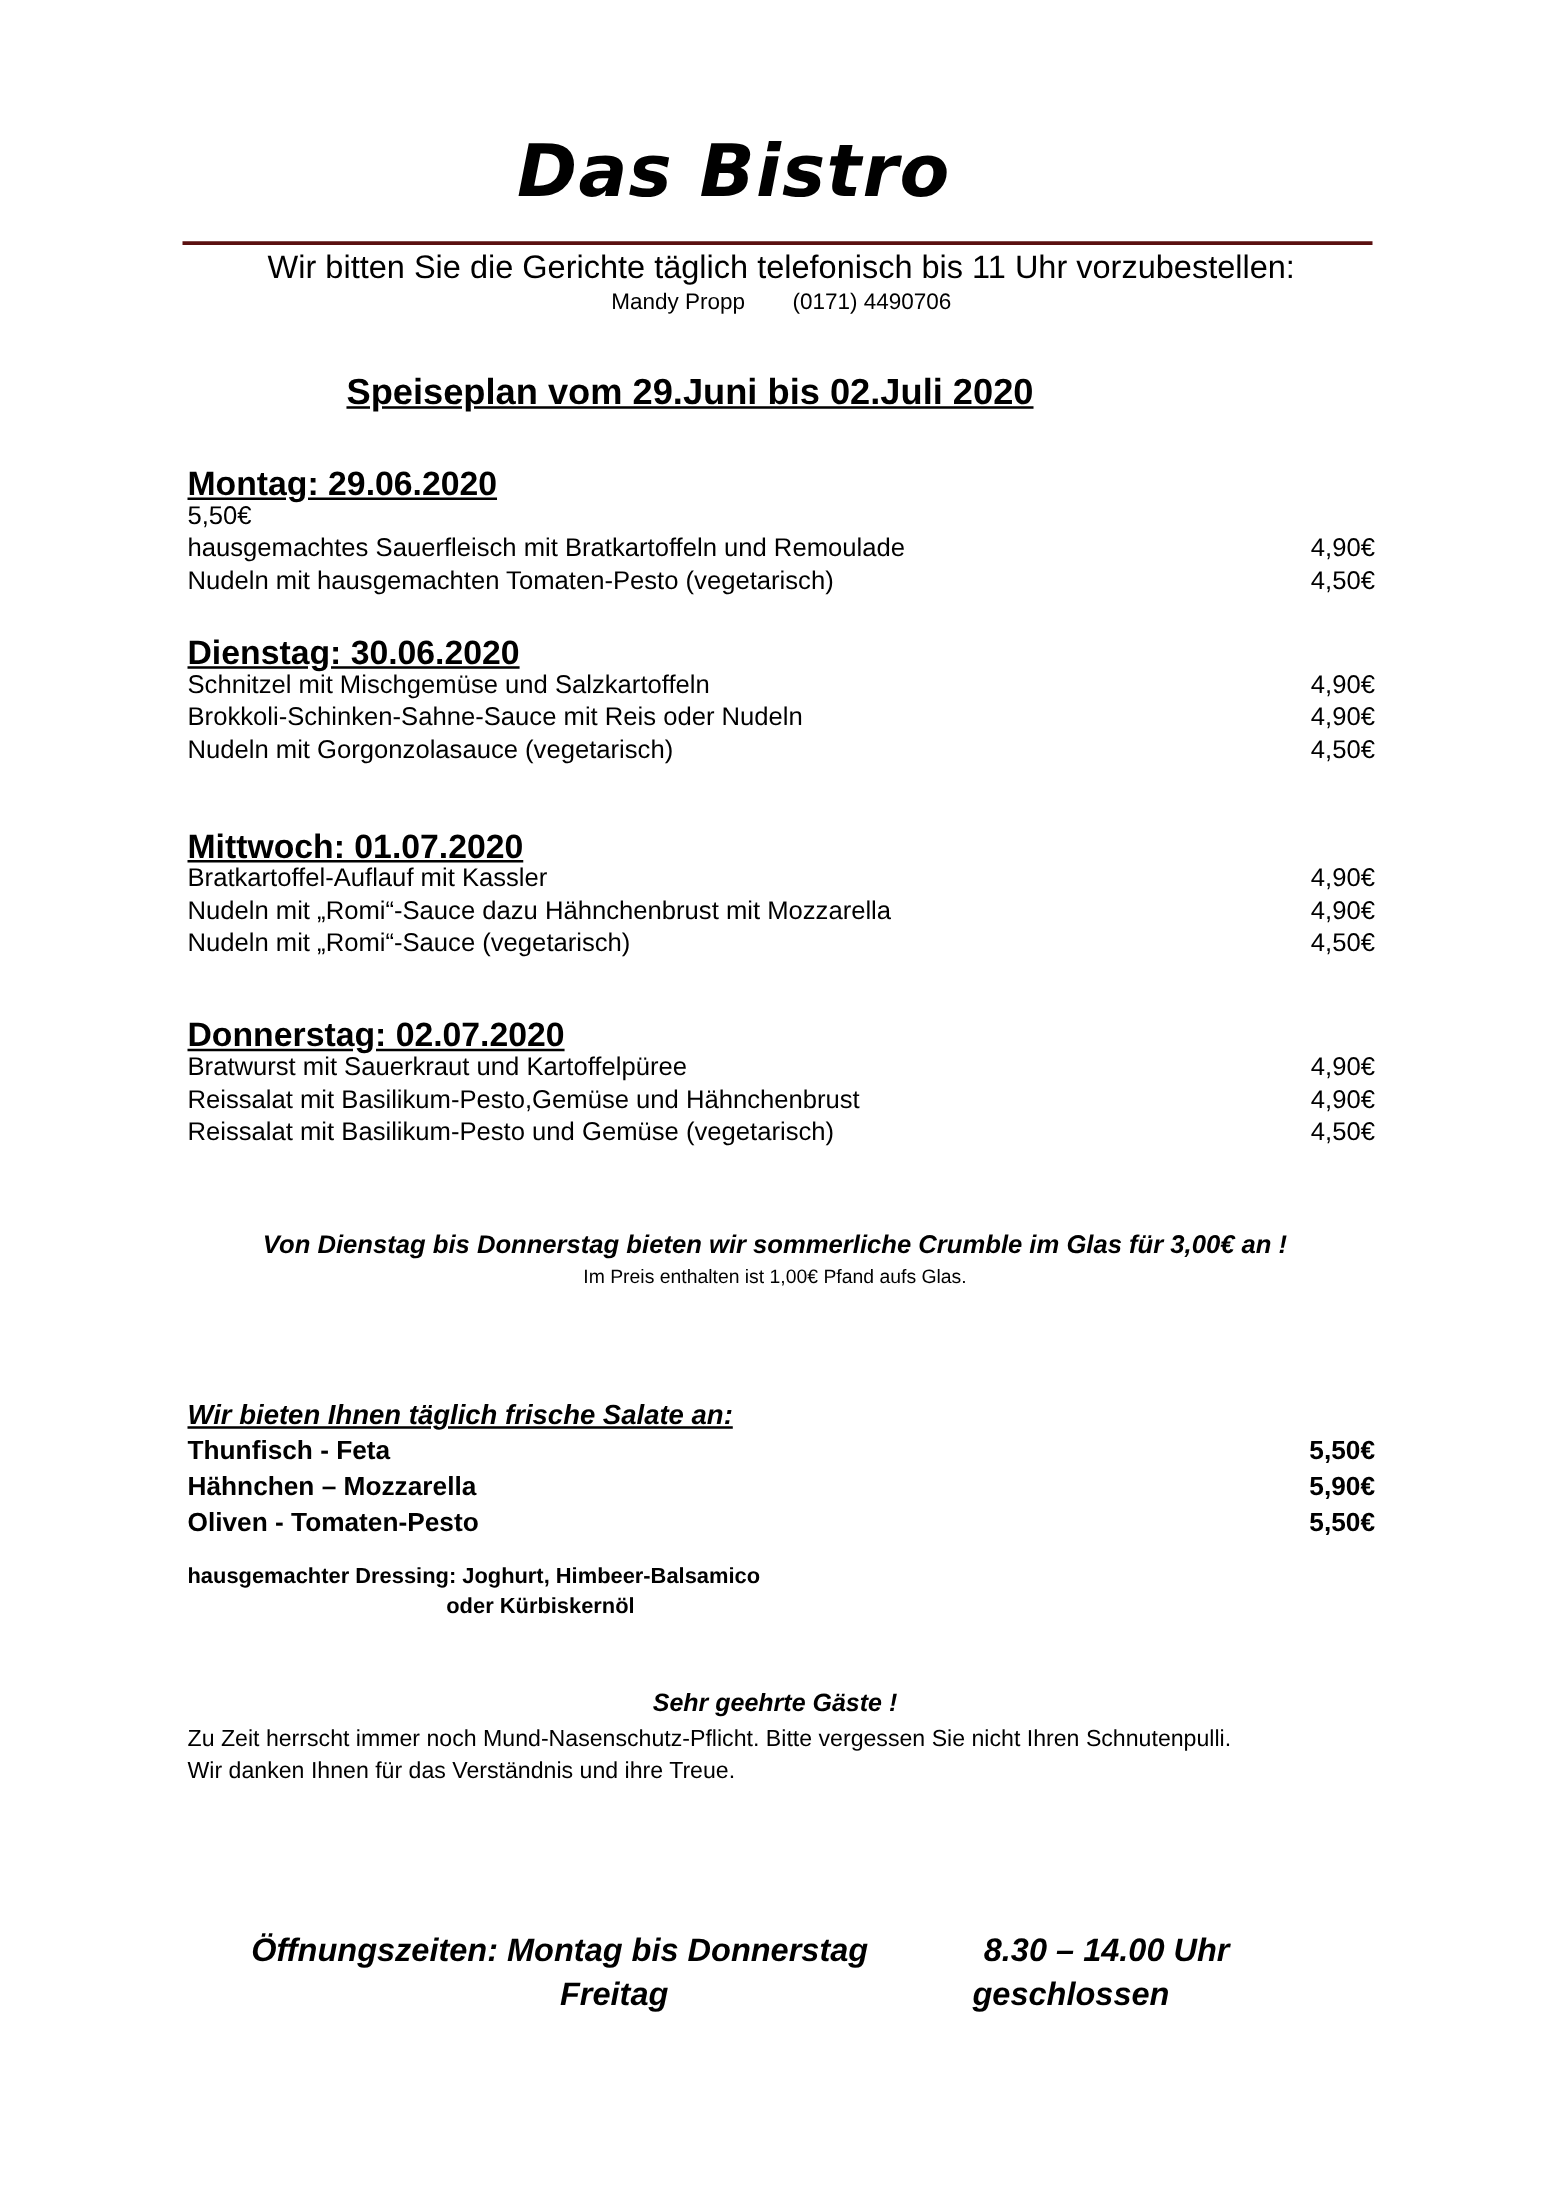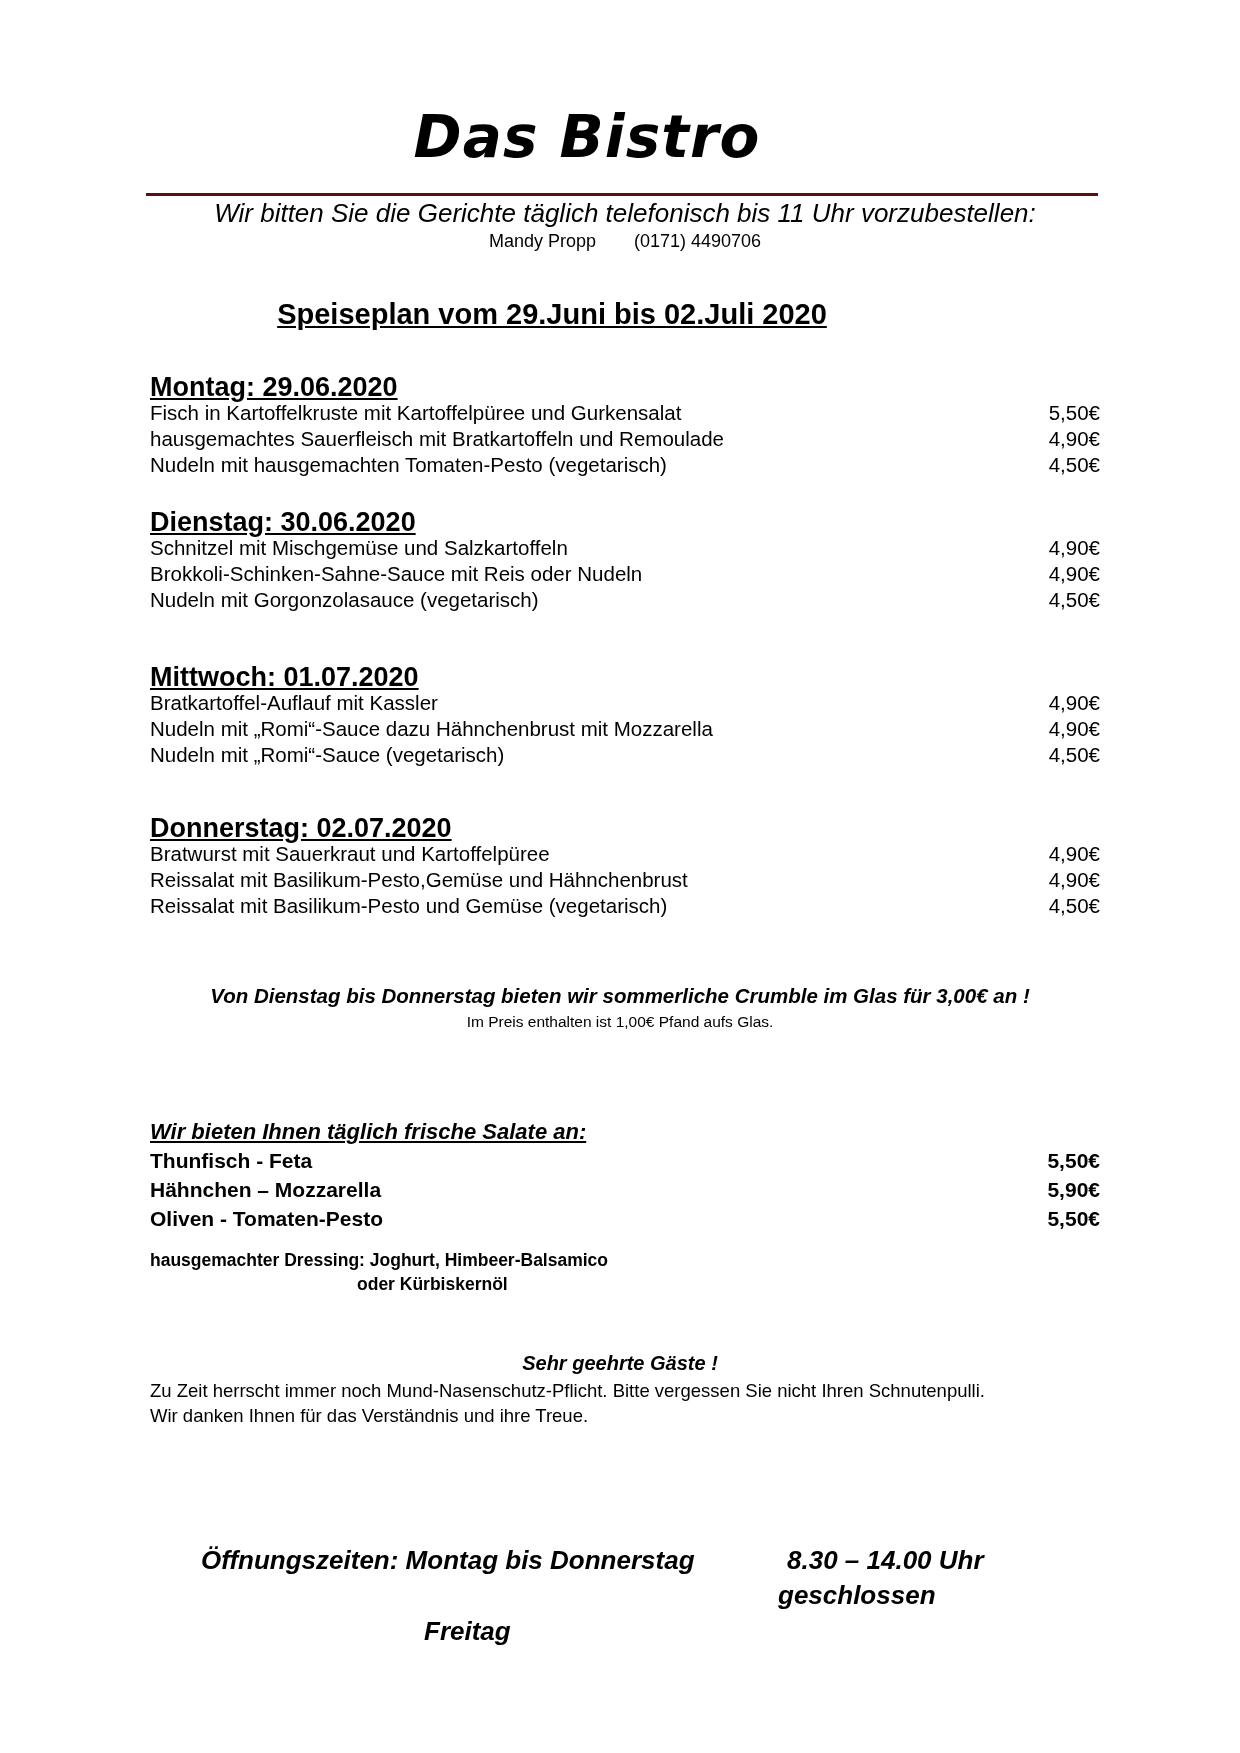--- a/index.html
+++ b/index.html
@@ -1,20 +1,20 @@
 <!DOCTYPE html>
 <html><head>
   <meta charset="utf-8">
   <style>
     html, body { margin: 0; padding: 0; background: #ffffff; }
     body { width: 1240px; height: 1753px; position: relative; overflow: hidden; color: #000; font-family: "Liberation Sans", sans-serif; }
     .abs { position: absolute; white-space: nowrap; }
     .title { left: 0; width: 1174px; top: 103px; text-align: center; font-size: 58px; font-weight: bold; font-style: italic; letter-spacing: 1px; font-family: "DejaVu Sans", sans-serif; }
     .rule { position: absolute; left: 146px; width: 952px; top: 193px; height: 3px; background: #5a1010; }
-    .order-note { left: 130px; width: 990px; top: 198px; text-align: center; font-size: 26px; font-style: italic; }
+    .order-note { left: 130px; width: 990px; top: 198px; text-align: center; font-size: 26px; }
     .contact { left: 130px; width: 990px; top: 231px; text-align: center; font-size: 18px; }
     .contact span { display: inline-block; }
     .contact .gap { width: 38px; }
     .plan-title { left: 0; width: 1104px; top: 298px; text-align: center; font-size: 29px; font-weight: bold; text-decoration: underline; }
     .day { position: absolute; left: 150px; width: 950px; }
     .day-head { font-size: 27px; font-weight: bold; text-decoration: underline; height: 26px; line-height: 26px; }
     .dish { display: flex; justify-content: space-between; font-size: 20.5px; height: 26px; line-height: 26px; }
     .dish .price { text-align: right; }
     .crumble { left: 0; width: 1240px; top: 984px; text-align: center; font-size: 20.5px; font-weight: bold; font-style: italic; }
     .crumble-sub { left: 0; width: 1240px; top: 1013px; text-align: center; font-size: 15.5px; }
@@ -35,21 +35,20 @@
 <div class="abs order-note">Wir bitten Sie die Gerichte täglich telefonisch bis 11 Uhr vorzubestellen:</div>
 <div class="abs contact">
   <span>Mandy Propp</span><span class="gap"></span><span>(0171) 4490706</span>
 </div>
 
 <div class="abs plan-title">Speiseplan vom 29.Juni bis 02.Juli 2020</div>
 
 <div class="day" style="top:374px;">
   <div class="day-head">Montag: 29.06.2020</div>
   <div class="dish">
-      <span>Fisch in  Kartoffelkruste mit Kartoffelpüree und Gurkensalat</span>
       <span class="price">5,50€</span>
     </div>
   <div class="dish">
       <span>hausgemachtes Sauerfleisch mit Bratkartoffeln und Remoulade</span>
       <span class="price">4,90€</span>
     </div>
   <div class="dish">
       <span>Nudeln mit hausgemachten Tomaten-Pesto (vegetarisch)</span>
       <span class="price">4,50€</span>
     </div>
@@ -123,14 +122,14 @@
 </div>
 <div class="abs dressing">hausgemachter Dressing: Joghurt, Himbeer-Balsamico</div>
 <div class="abs dressing-2">oder  Kürbiskernöl</div>
 
 <div class="abs guests">Sehr geehrte Gäste !</div>
 <div class="abs guests-line" style="top:1380px;">Zu Zeit herrscht immer noch Mund-Nasenschutz-Pflicht. Bitte vergessen Sie nicht Ihren Schnutenpulli.</div>
 <div class="abs guests-line" style="top:1405px;">Wir danken Ihnen für das Verständnis und ihre Treue.</div>
 
 <div class="abs hours" style="left:201px; top:1545px;">Öffnungszeiten: Montag bis Donnerstag</div>
 <div class="abs hours" style="left:787px; top:1545px;">8.30 – 14.00 Uhr</div>
-<div class="abs hours" style="left:424px; top:1580px;margin-top:36px;">Freitag</div>
+<div class="abs hours" style="left:448px; top:1580px;">Freitag</div>
 <div class="abs hours" style="left:778px; top:1580px;">geschlossen</div>
 
 </body></html>

